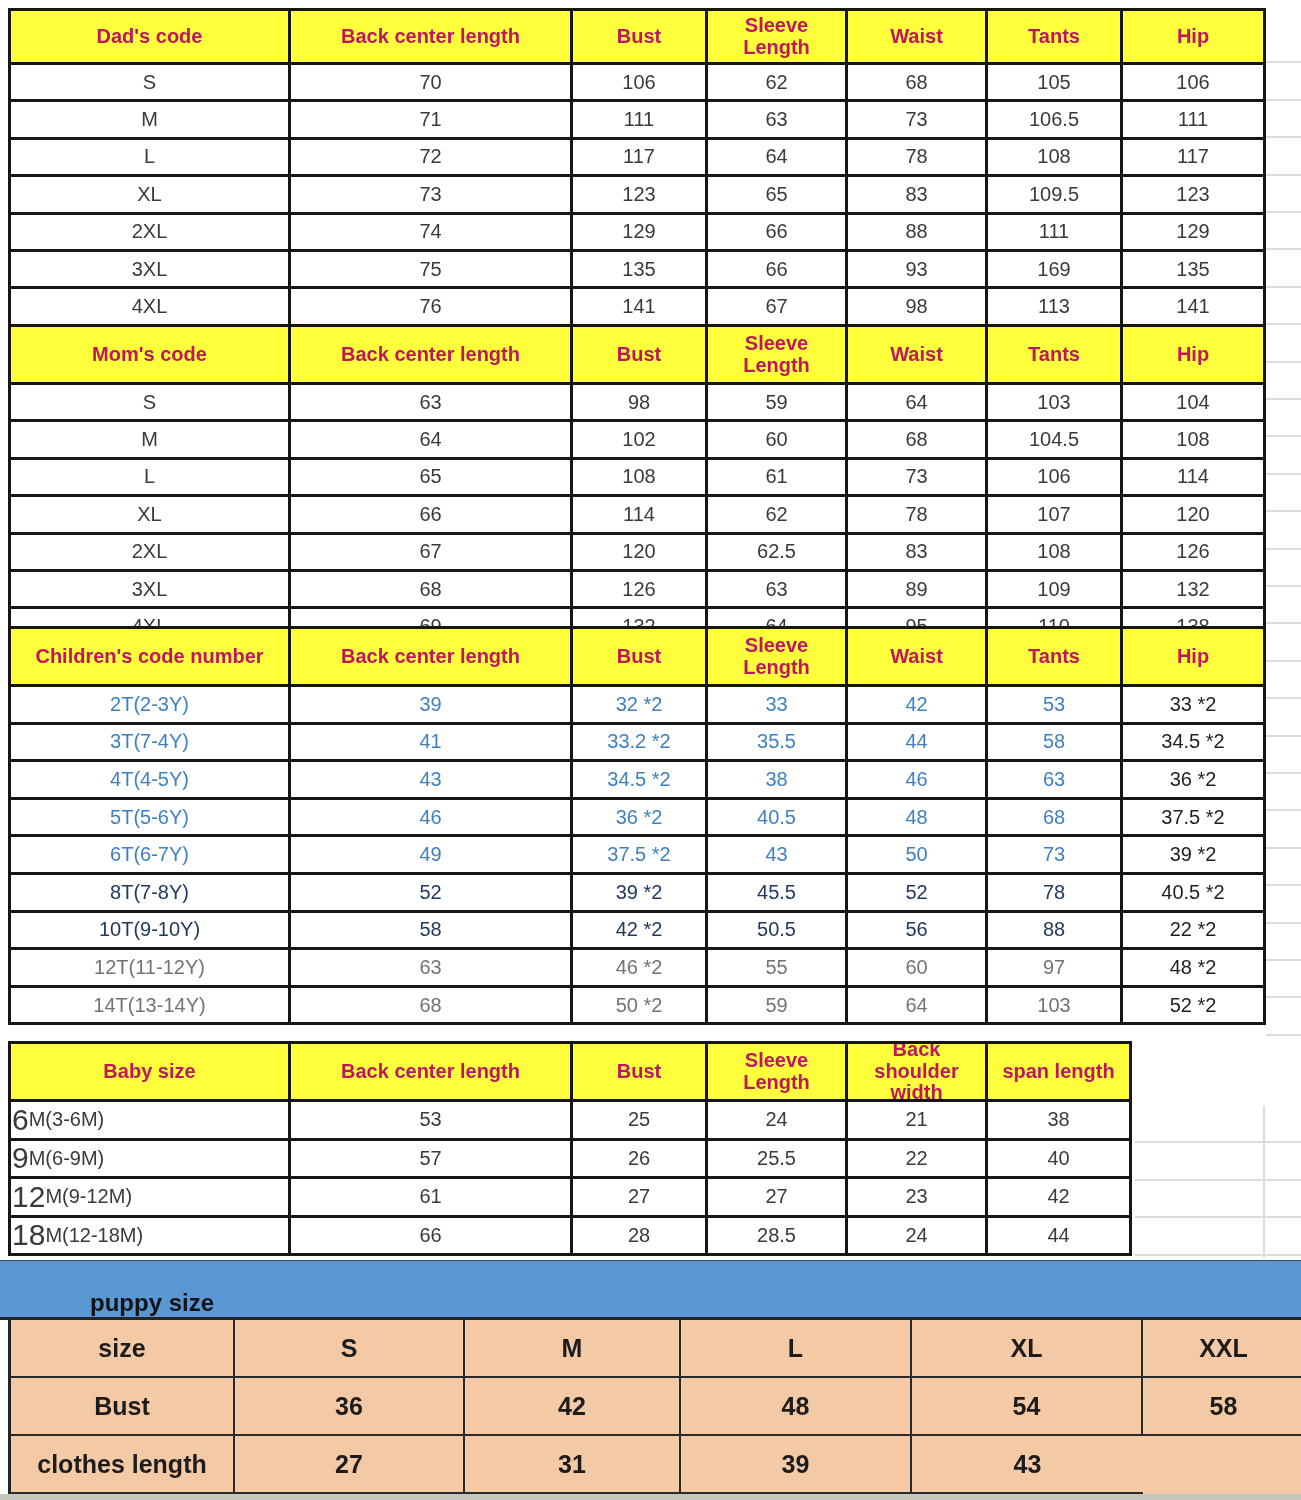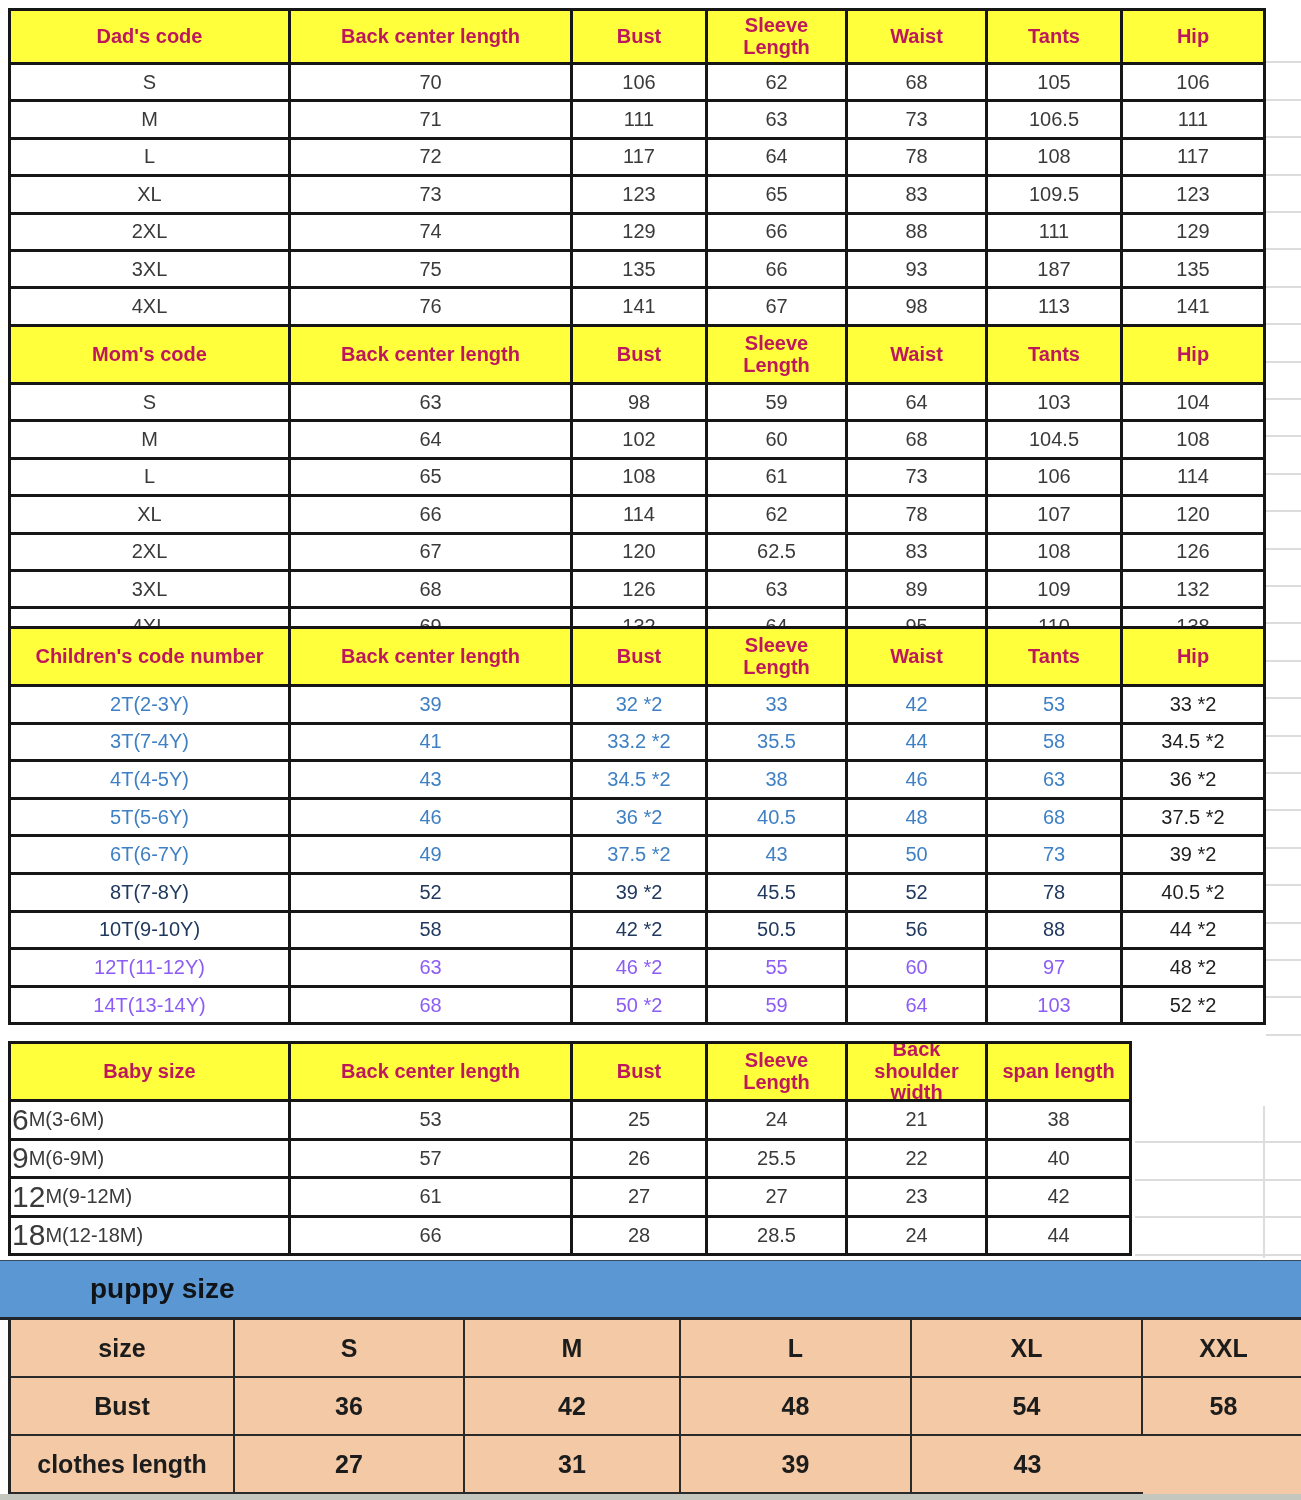--- a/index.html
+++ b/index.html
@@ -19,31 +19,31 @@
     text-align:center; overflow:hidden;
   }
   .hcell {
     background:#FFFF3C; font-size:20px; font-weight:600; color:#be185d;
     line-height:1.08; padding:0 2px;
   }
   .dcell { font-size:20px; font-weight:500; }
   .c-dark  { color:#3a3a3a; }
   .c-blue  { color:#3F80C4; }
   .c-navy  { color:#21395F; }
-  .c-red   { color:#8b5cf6; }
+  .c-red   { color:#737373; }
   .c-black { color:#1f1f1f; }
   .label-left { justify-content:flex-start; text-align:left; padding-left:1px; }
   .label-left .big  { font-size:30px; font-weight:500; line-height:1; }
   .label-left .rest { font-size:20px; font-weight:500; }
   #puppy-banner {
     position:absolute; left:0; top:1260px; width:1301px; height:60px;
     box-sizing:border-box; background:#5B97D2;
     border-top:1px solid #3a4a5a; border-bottom:3px solid #20262c;
-    display:flex; align-items:center;
-    font-size:28px; font-weight:600; color:#101418; padding-left:90px;
+    display:flex; align-items:flex-end;
+    font-size:24px; font-weight:600; color:#101418; padding-left:90px;
   }
   #puppy-tbl {
     position:absolute; left:8px; top:1320px; display:grid;
     grid-template-columns:224px 230px 216px 231px 231px 161px;
     grid-template-rows:repeat(3, 58px);
     border-left:3px solid #242424; background:#F4C9A5;
   }
   .pcell {
     box-sizing:border-box;
     border-right:2px solid #2a2a2a; border-bottom:2px solid #2a2a2a;
@@ -113,21 +113,21 @@
         <div class="cell dcell c-dark">129</div>
         <div class="cell dcell c-dark">66</div>
         <div class="cell dcell c-dark">88</div>
         <div class="cell dcell c-dark">111</div>
         <div class="cell dcell c-dark">129</div>
         <div class="cell dcell c-dark">3XL</div>
         <div class="cell dcell c-dark">75</div>
         <div class="cell dcell c-dark">135</div>
         <div class="cell dcell c-dark">66</div>
         <div class="cell dcell c-dark">93</div>
-        <div class="cell dcell c-dark">187</div>
+        <div class="cell dcell c-dark">169</div>
         <div class="cell dcell c-dark">135</div>
         <div class="cell dcell c-dark">4XL</div>
         <div class="cell dcell c-dark">76</div>
         <div class="cell dcell c-dark">141</div>
         <div class="cell dcell c-dark">67</div>
         <div class="cell dcell c-dark">98</div>
         <div class="cell dcell c-dark">113</div>
         <div class="cell dcell c-dark">141</div>
       </div>
       <div class="tbl" style="top: 324px; grid-template-columns: 280px 282px 135px 140px 140px 135px 143px; grid-template-rows: 58px repeat(7, 37.4px);">
@@ -237,21 +237,21 @@
         <div class="cell dcell c-navy">45.5</div>
         <div class="cell dcell c-navy">52</div>
         <div class="cell dcell c-navy">78</div>
         <div class="cell dcell c-black">40.5 *2</div>
         <div class="cell dcell c-navy">10T(9-10Y)</div>
         <div class="cell dcell c-navy">58</div>
         <div class="cell dcell c-navy">42 *2</div>
         <div class="cell dcell c-navy">50.5</div>
         <div class="cell dcell c-navy">56</div>
         <div class="cell dcell c-navy">88</div>
-        <div class="cell dcell c-black">44 *2</div>
+        <div class="cell dcell c-black">22 *2</div>
         <div class="cell dcell c-red">12T(11-12Y)</div>
         <div class="cell dcell c-red">63</div>
         <div class="cell dcell c-red">46 *2</div>
         <div class="cell dcell c-red">55</div>
         <div class="cell dcell c-red">60</div>
         <div class="cell dcell c-red">97</div>
         <div class="cell dcell c-black">48 *2</div>
         <div class="cell dcell c-red">14T(13-14Y)</div>
         <div class="cell dcell c-red">68</div>
         <div class="cell dcell c-red">50 *2</div>

